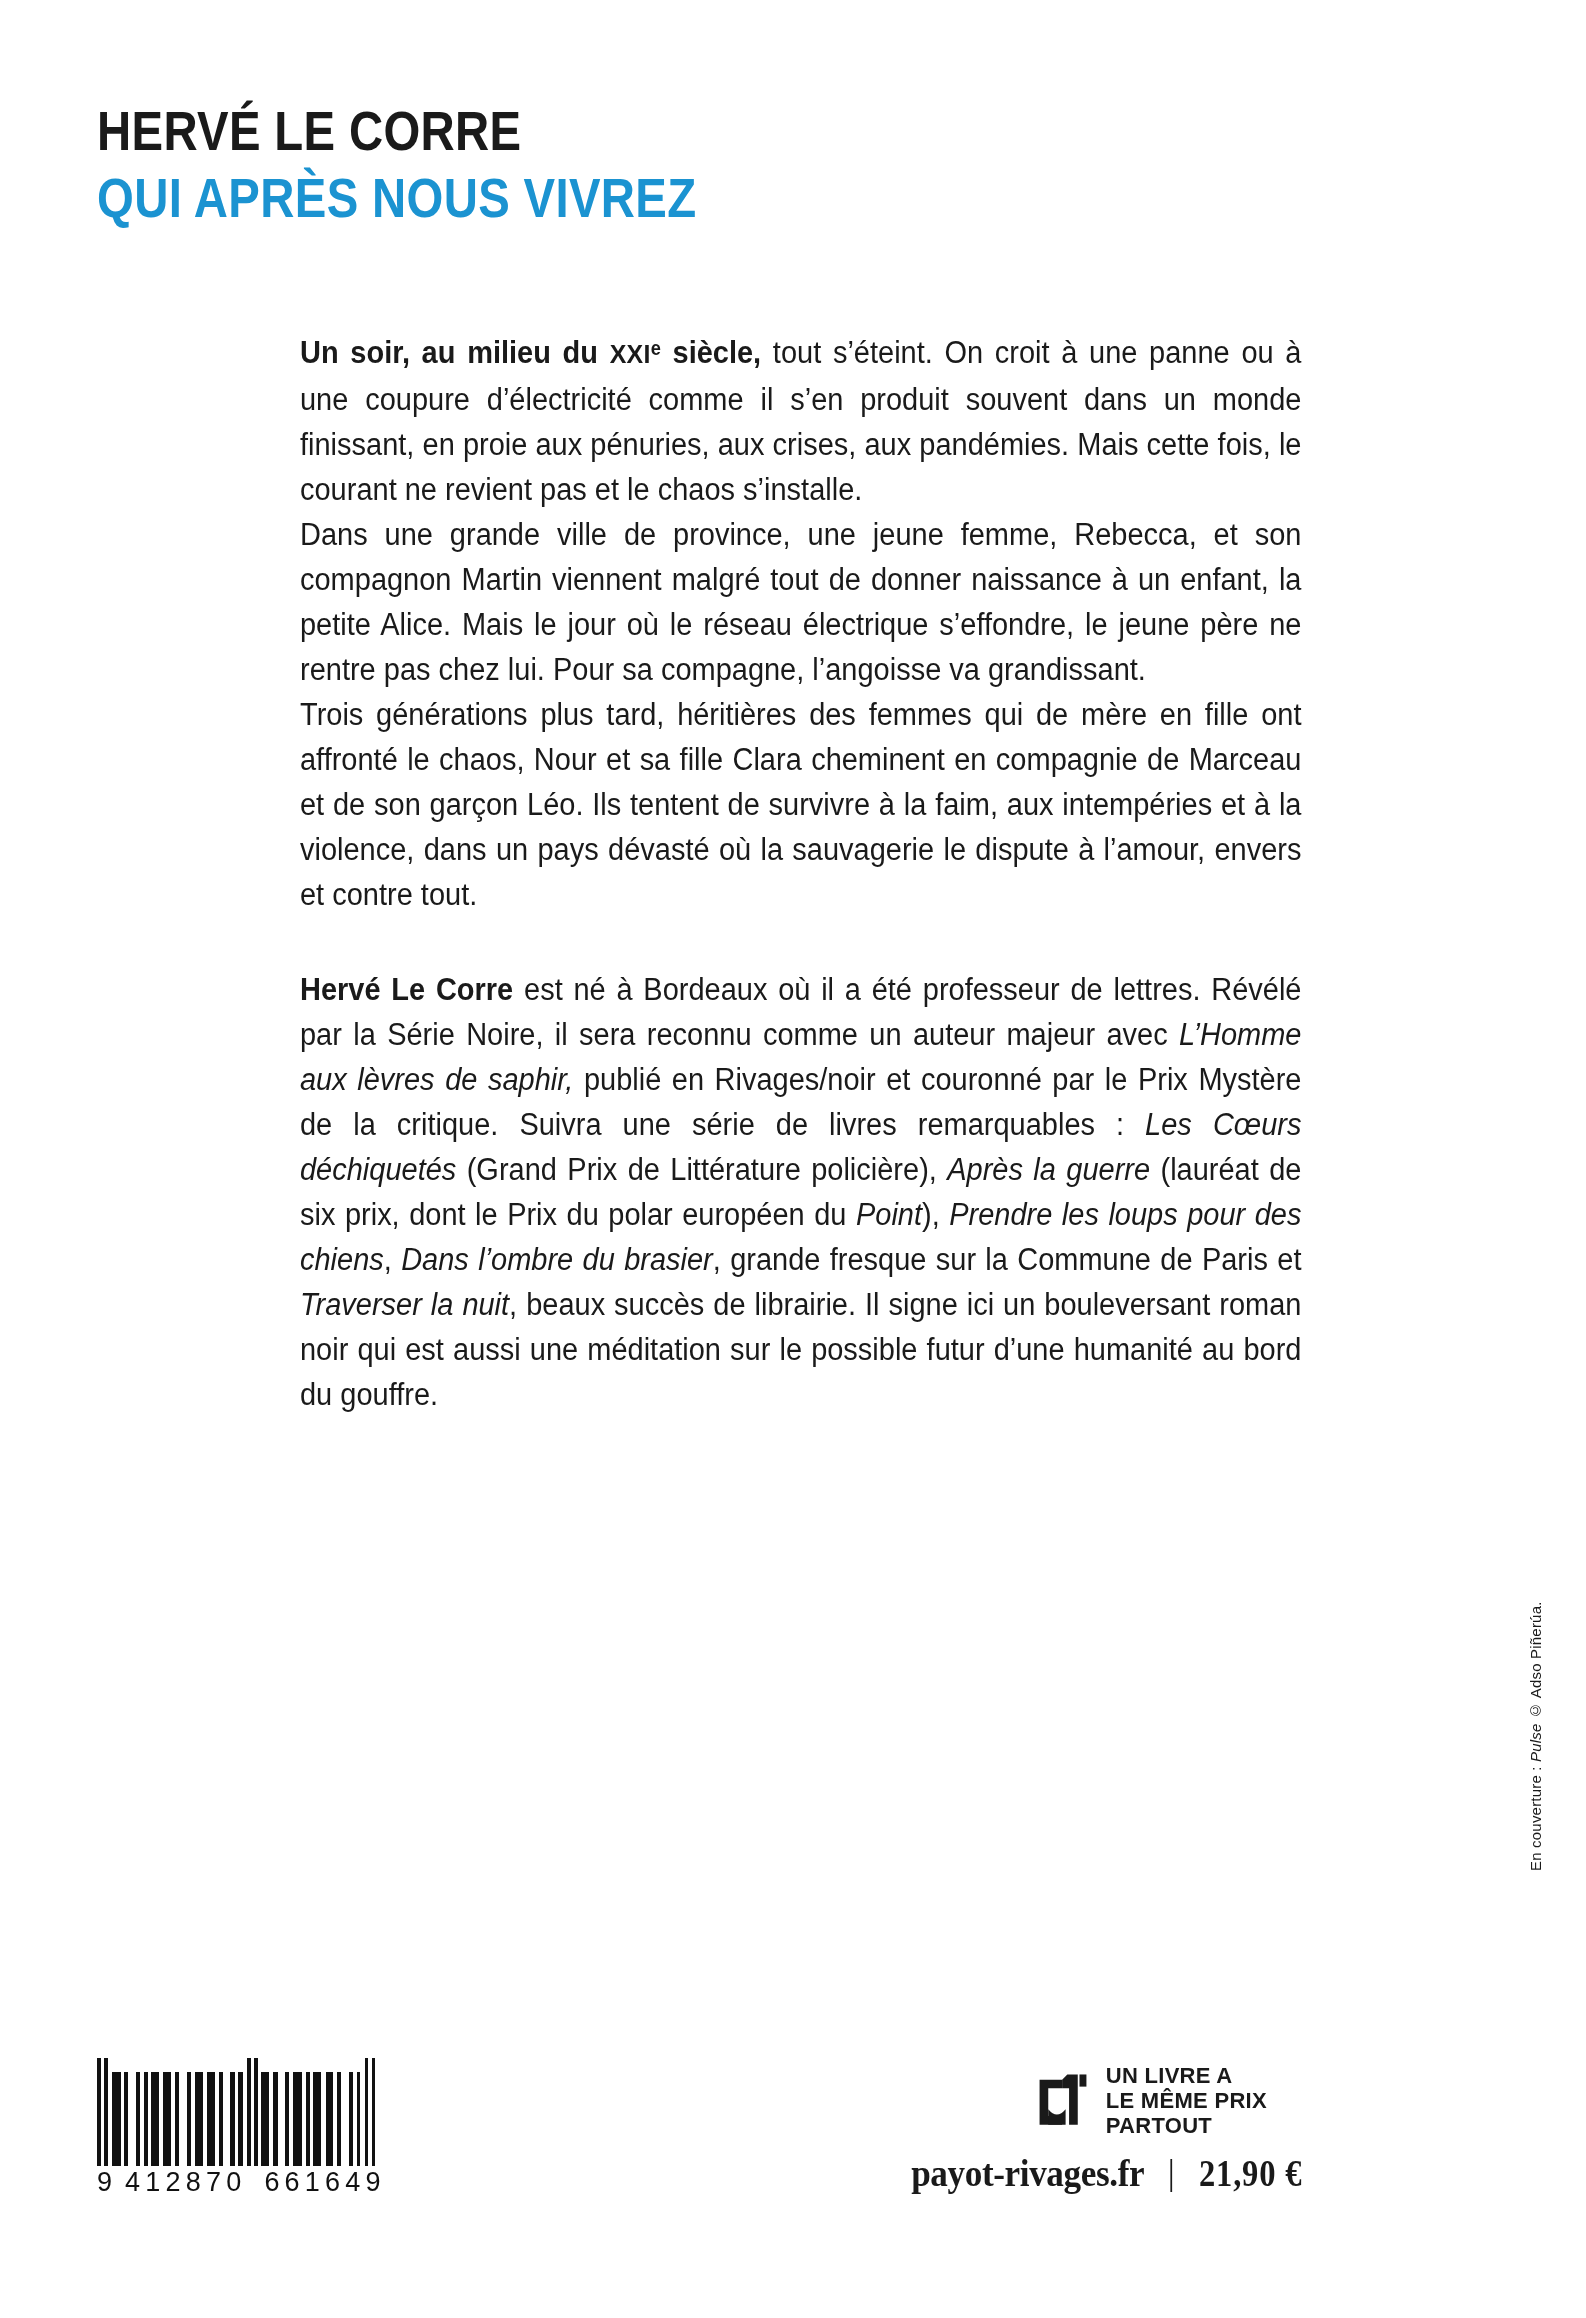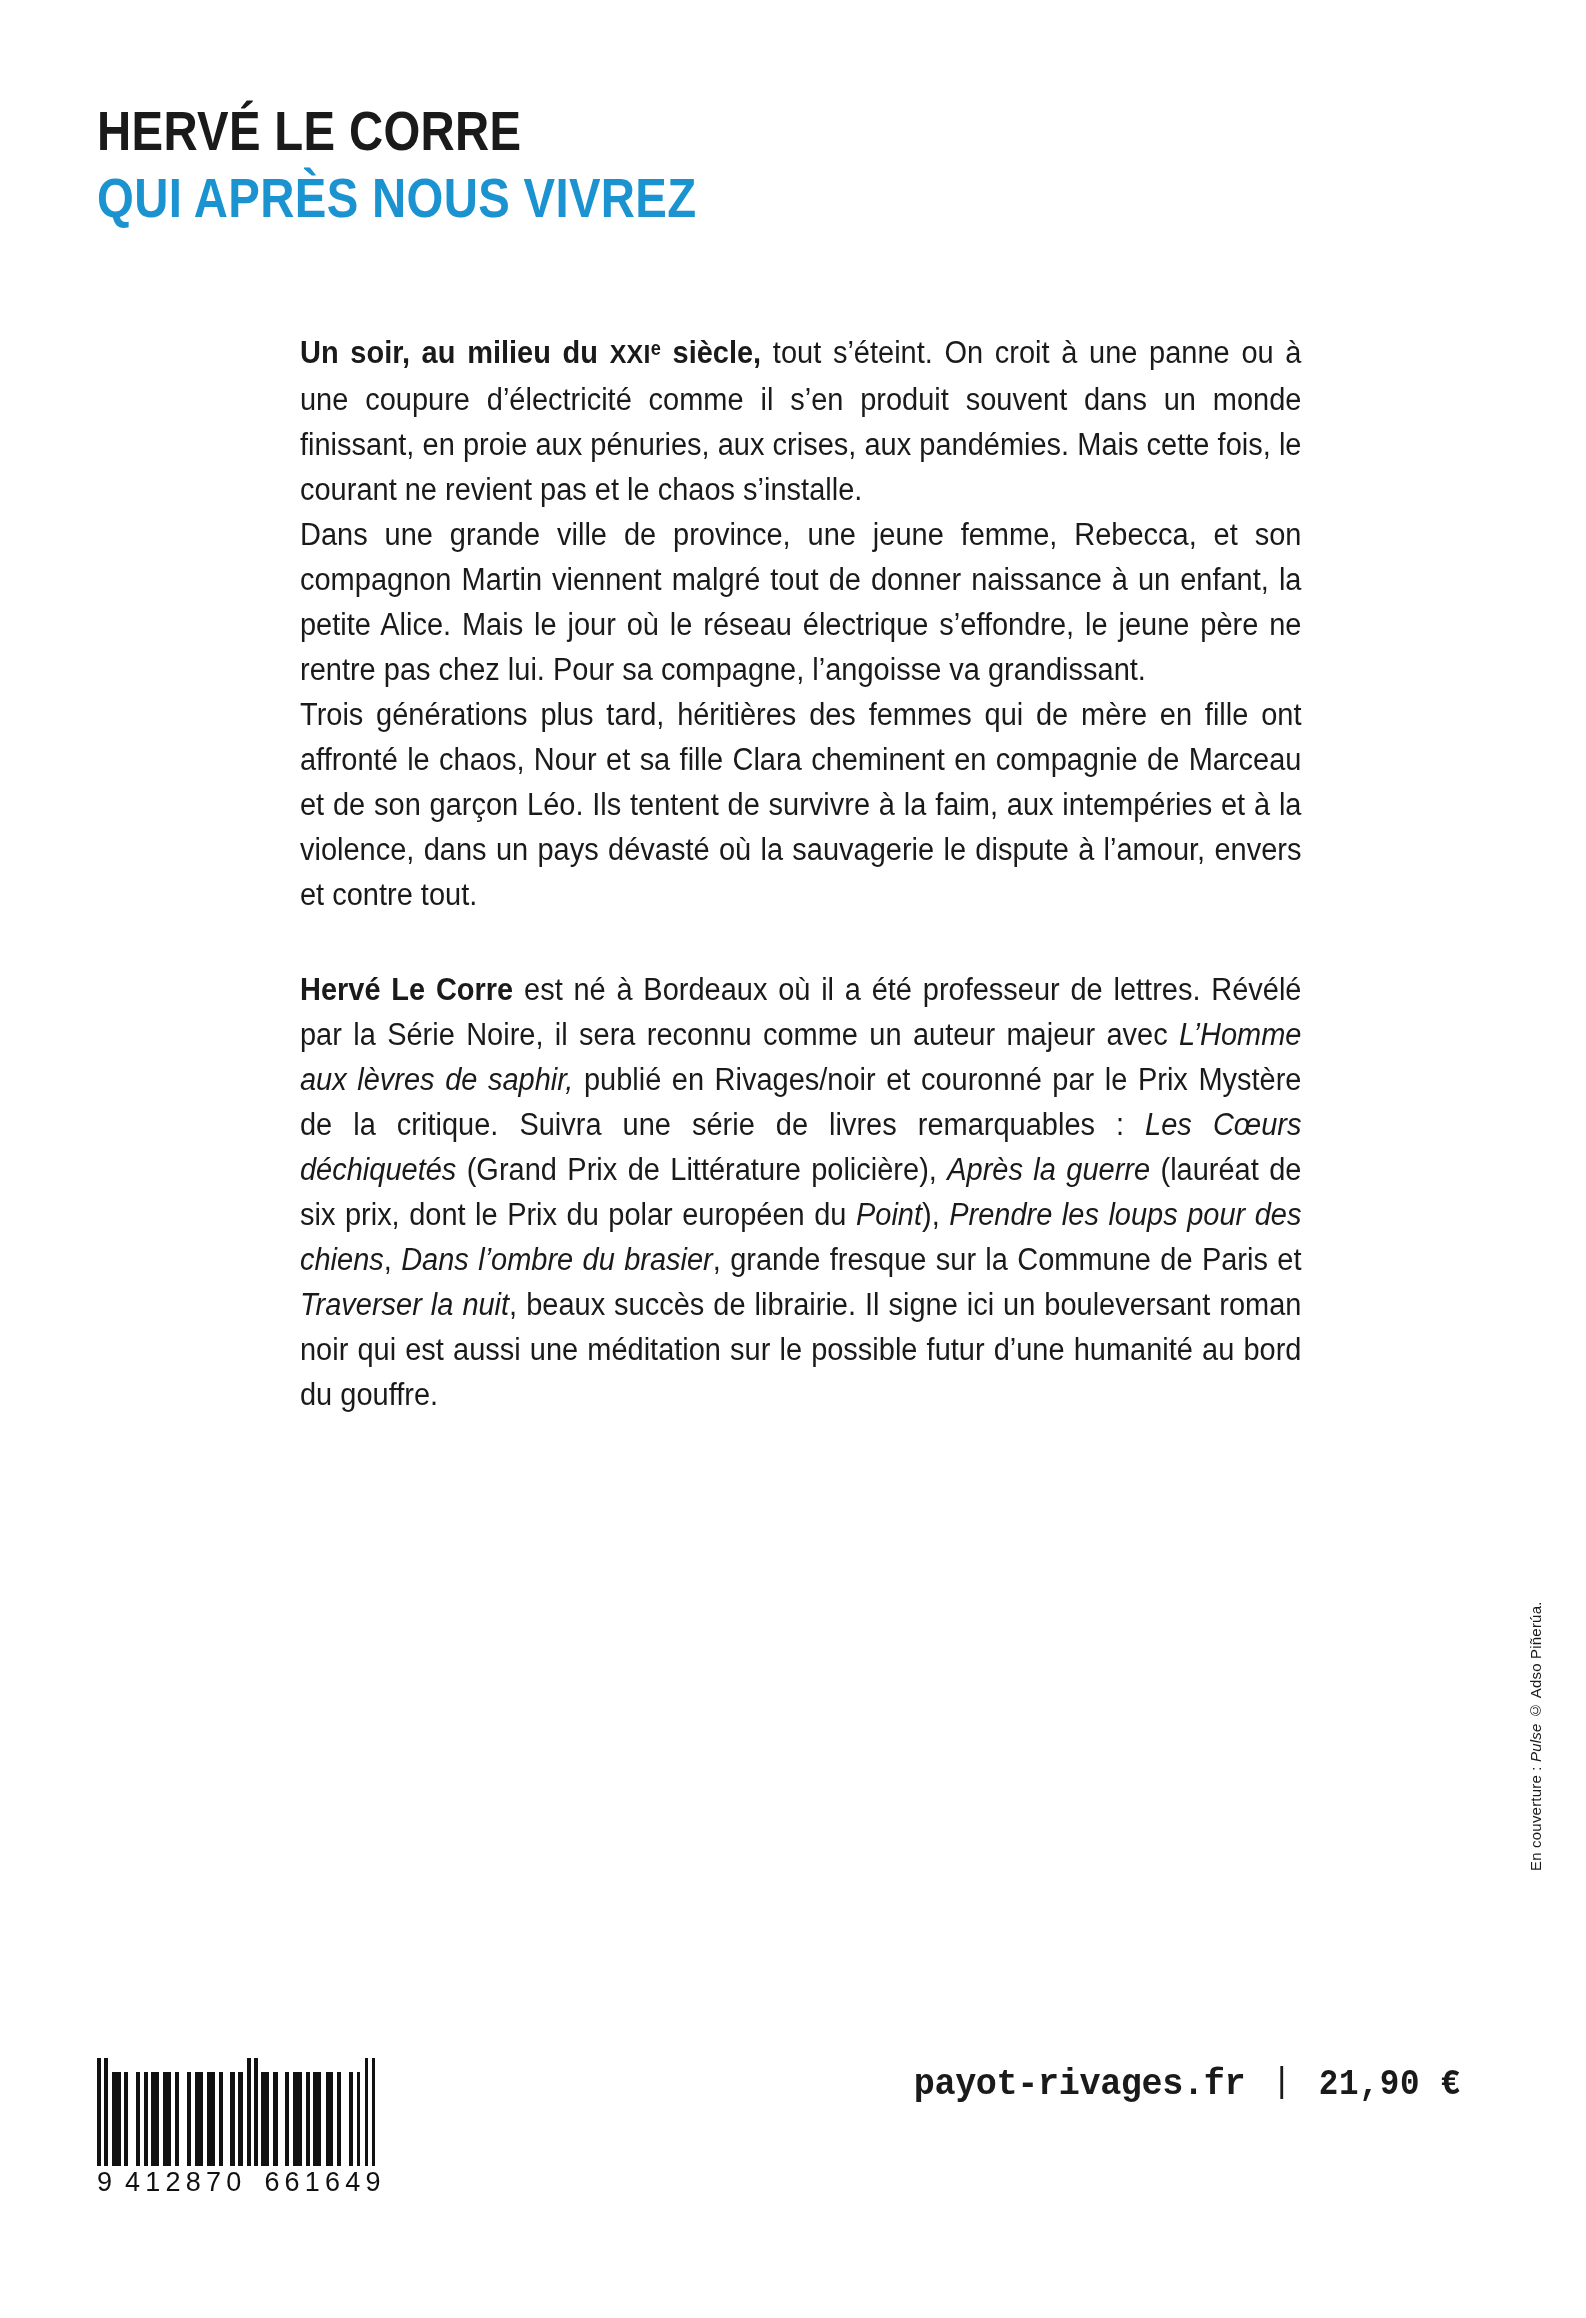--- a/index.html
+++ b/index.html
@@ -174,21 +174,21 @@
     font-weight: 700;
     font-size: 22px;
     line-height: 25px;
     color: #1a1a1a;
     letter-spacing: 0.3px;
   }
   .pub-line {
     display: flex;
     align-items: baseline;
     gap: 17.4px;
-    font-family: Liberation Mono, monospace;
+    font-family: Liberation Serif, serif;
     font-weight: 700;
     font-size: 37px;
     color: #1a1a1a;
     letter-spacing: -0.4px;
   }
   .pub-line .sep {
     font-weight: 400;
     color: #1a1a1a;
     font-size: 35px;
     position: relative;
@@ -289,20 +289,33 @@
       </div>
       <div class="barcode-digits">
         <span class="lead">9</span>
         <span class="grp">412870</span>
         <span class="grp second">661649</span>
       </div>
     </div>
 
     <div class="pub-cluster">
 
+      <div class="pub-logo-row">
+        <svg class="logo-mark" viewBox="0 0 62 68" aria-hidden="true">
+          <path d="M4 10 L4 62 L30 62 L30 52 L14 52 L14 20 L30 20 L30 10 Z" fill="#1a1a1a"></path>
+          <path d="M30 10 L30 20 L38 20 L38 62 L48 62 L48 4 L36 4 Z" fill="#1a1a1a"></path>
+          <path d="M14 44 Q24 56 34 44 L34 62 L14 62 Z" fill="#1a1a1a"></path>
+          <rect x="50" y="4" width="8" height="14" fill="#1a1a1a"></rect>
+        </svg>
+        <div class="logo-text">
+          <div>UN LIVRE A</div>
+          <div>LE MÊME PRIX</div>
+          <div>PARTOUT</div>
+        </div>
+      </div>
 
       <div class="pub-line">
         <span class="pub-url">payot-rivages.fr</span>
         <span class="sep">|</span>
         <span class="pub-price">21,90 €</span>
       </div>
 
     </div>
 
   </div>

